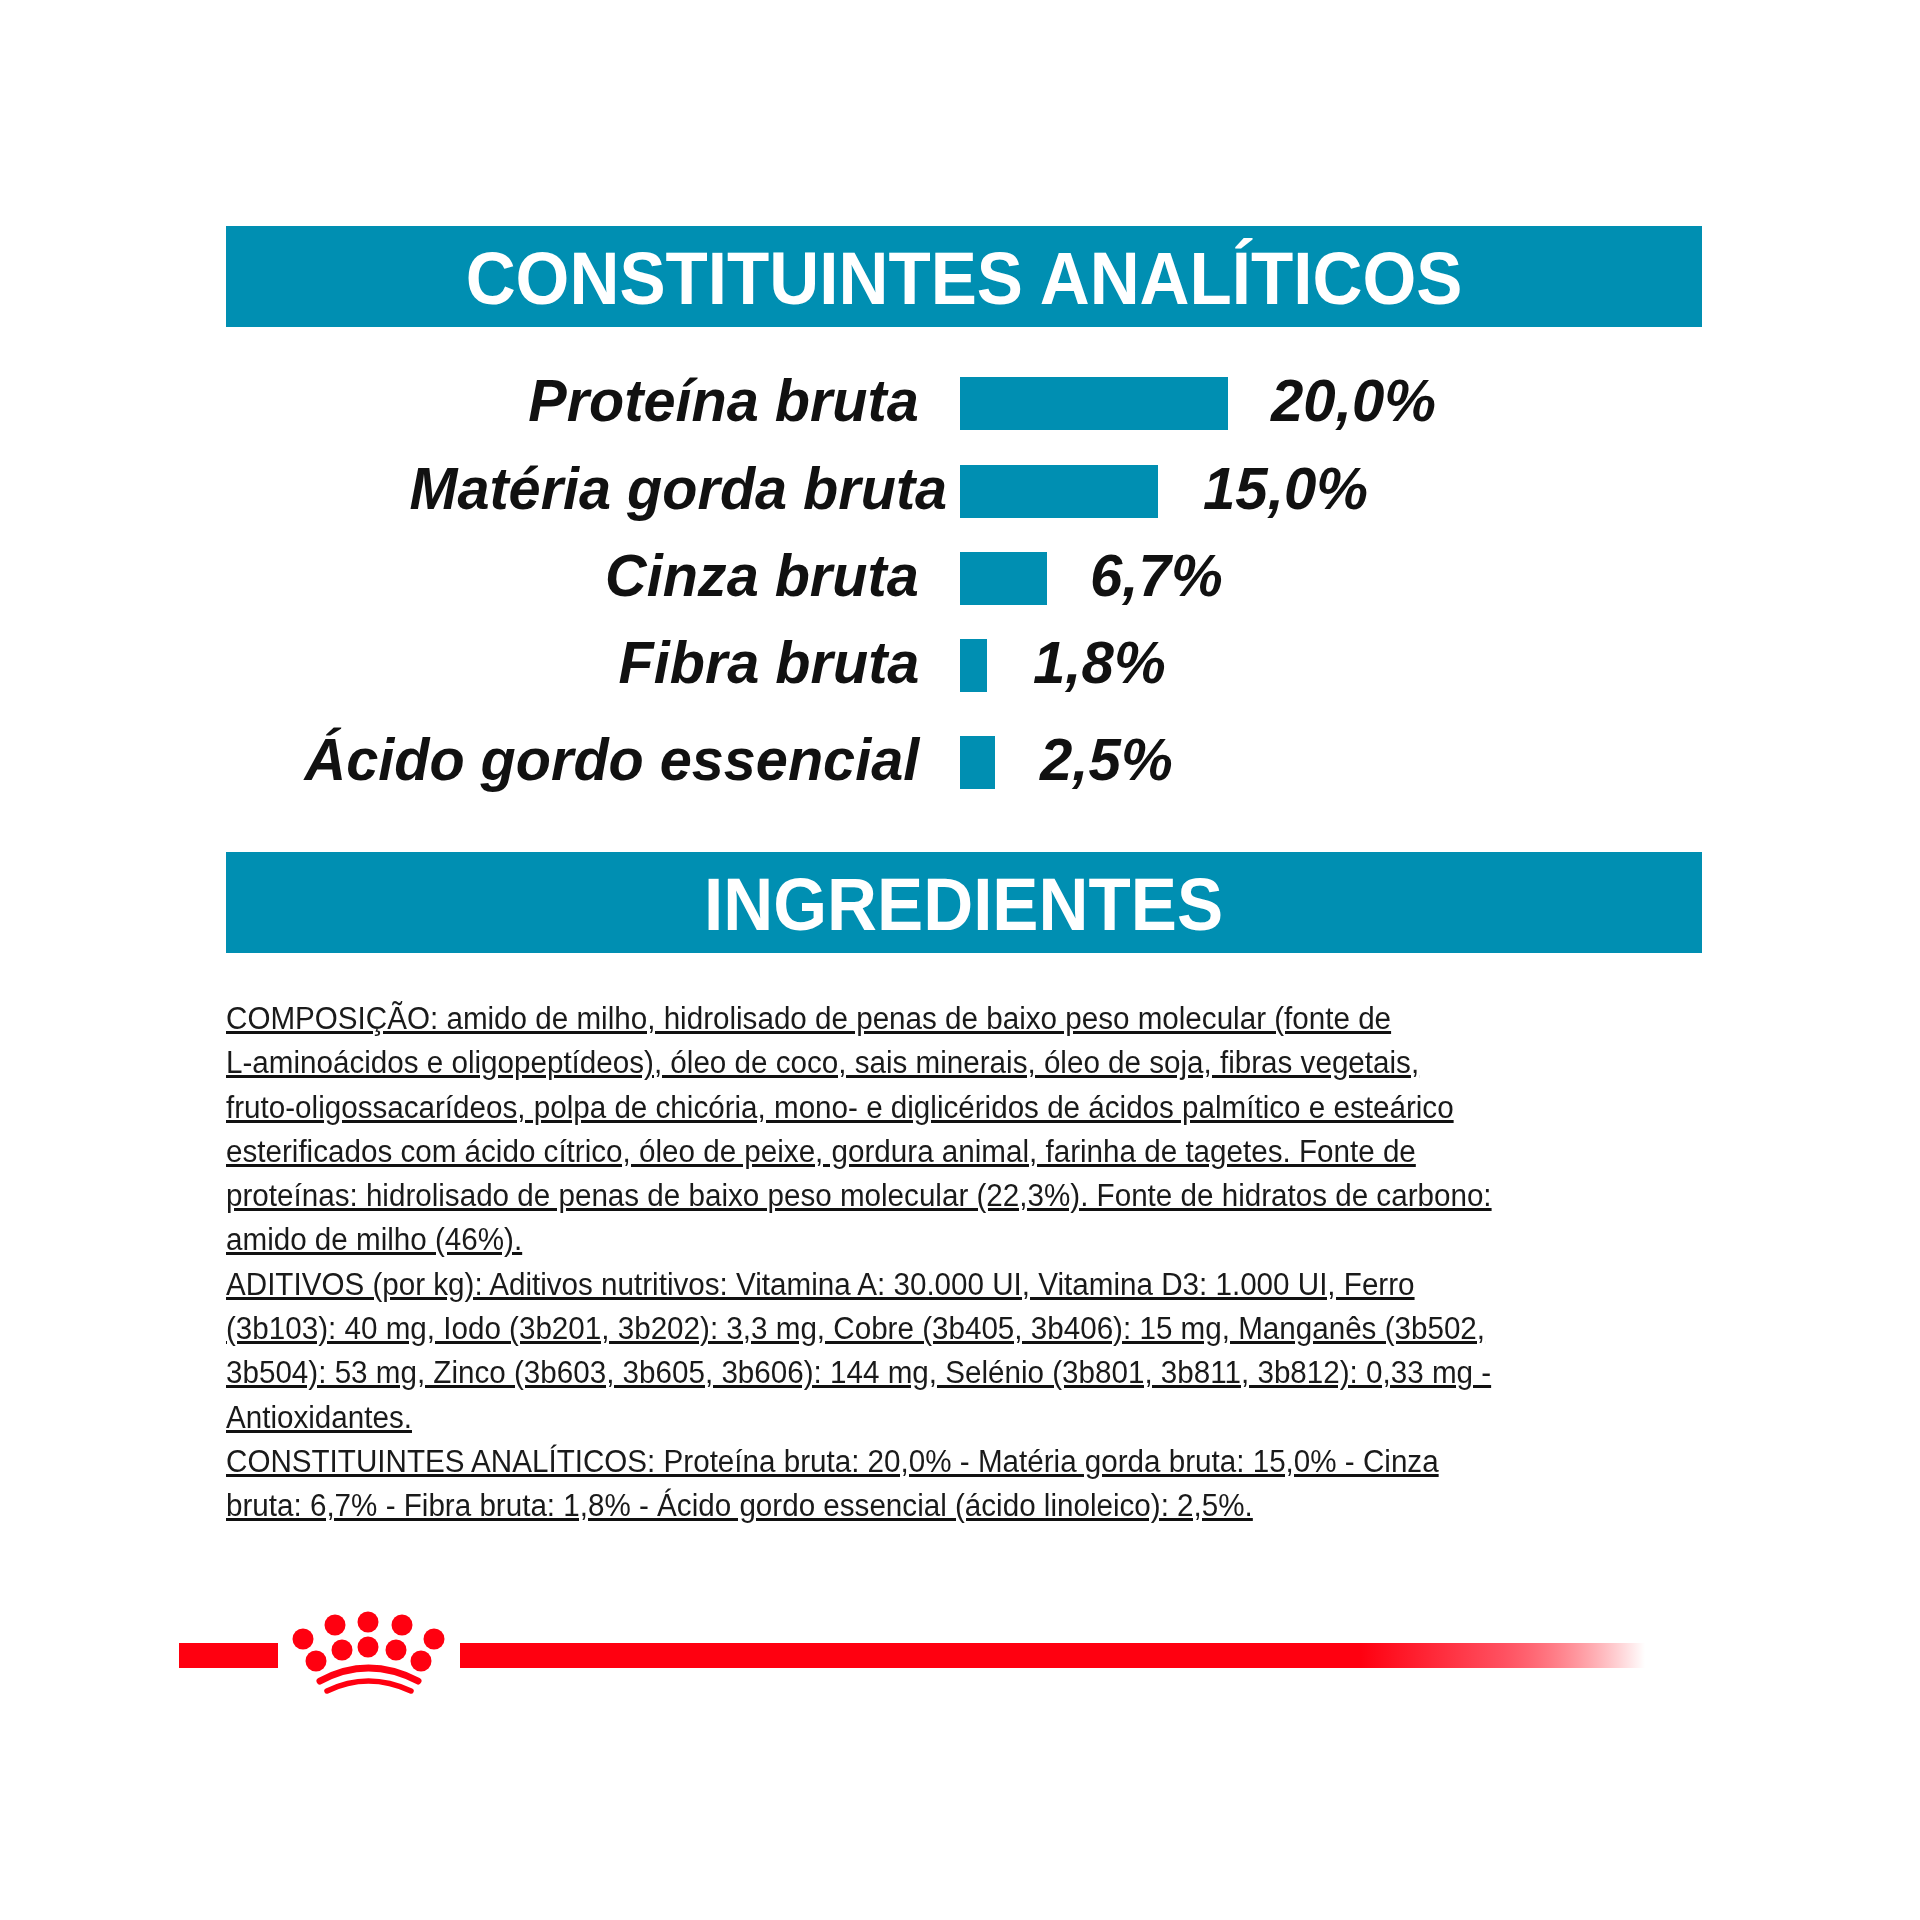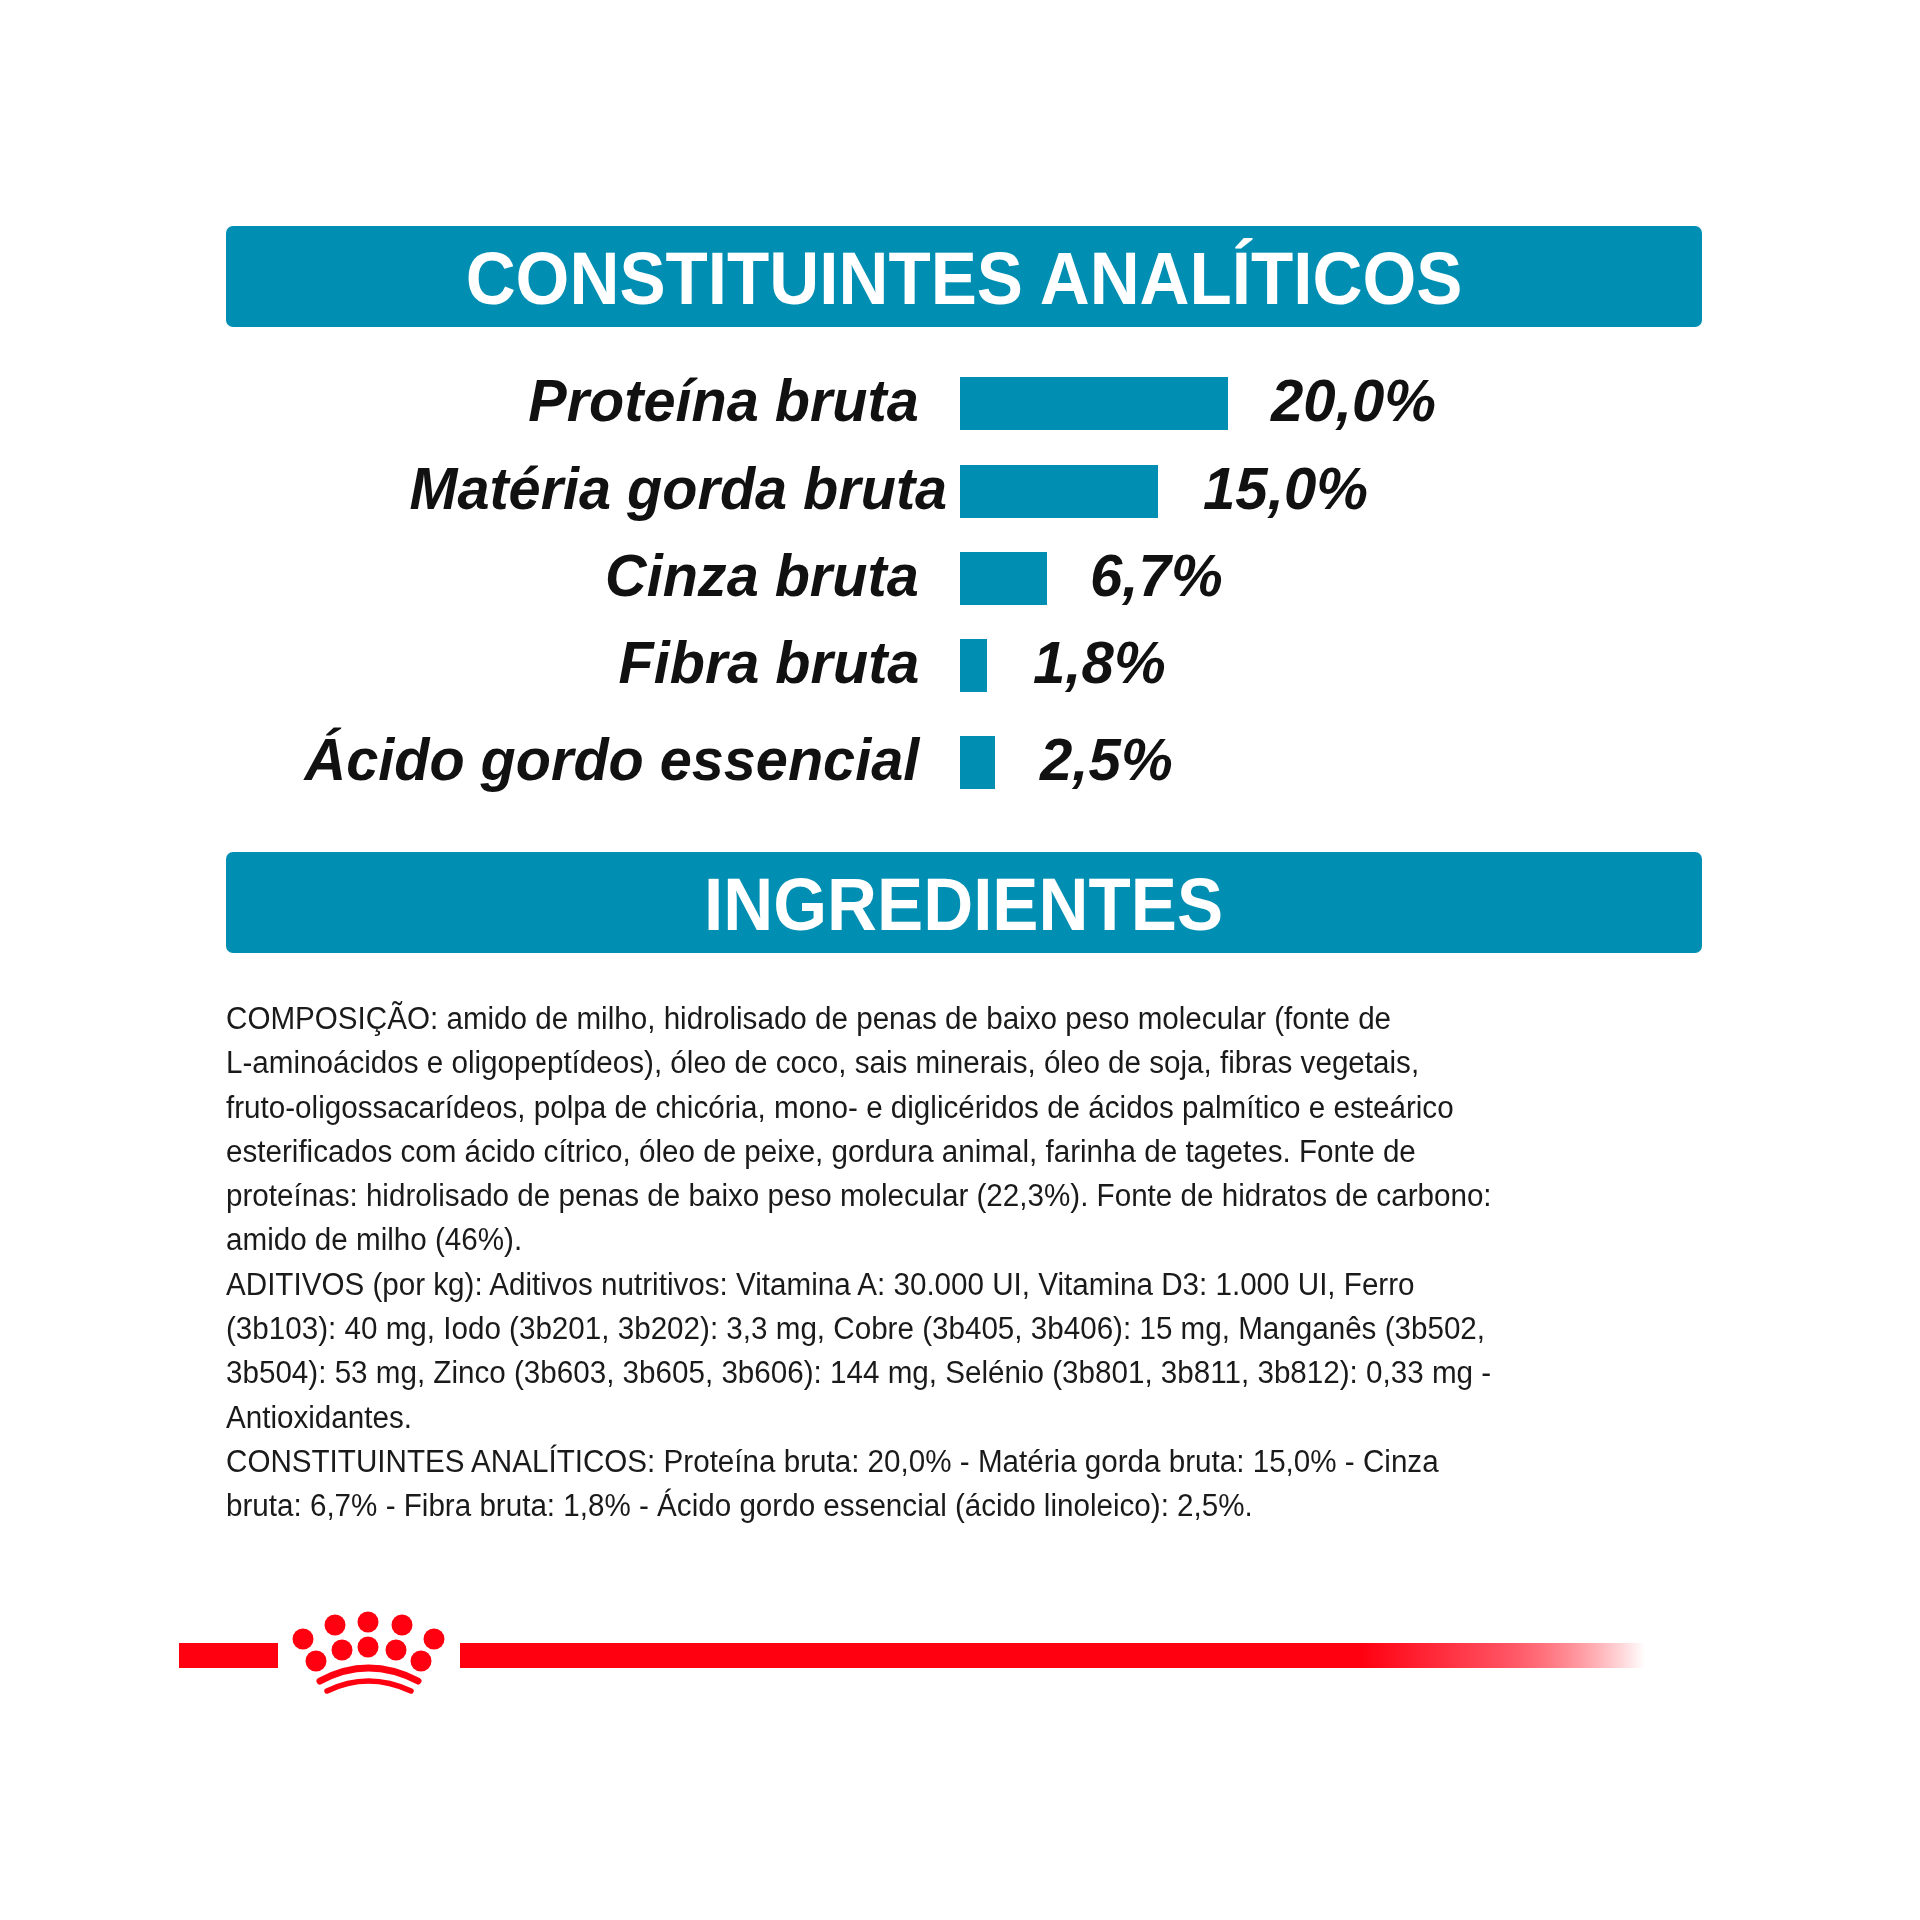--- a/index.html
+++ b/index.html
@@ -2,21 +2,21 @@
 <html><head>
 <meta charset="utf-8">
 <style>
   html, body { margin: 0; padding: 0; background: #ffffff; }
   body { width: 1920px; height: 1920px; position: relative; overflow: hidden;
          font-family: "Liberation Sans", sans-serif; color: #111111; }
 
   .section-header {
     position: absolute; left: 226px; width: 1476px; height: 101px;
     background: #008FB2;
-    display: flex; align-items: center; justify-content: center; border-radius: 7px;
+    display: flex; align-items: center; justify-content: center;
   }
   .section-header .title {
     color: #ffffff; font-weight: bold; font-size: 74px; line-height: 1;
     white-space: nowrap; letter-spacing: 0px;
     transform: scaleX(0.935); transform-origin: center;
     display: inline-block; padding-top: 4px;
   }
 
   .row { position: absolute; left: 0; width: 1920px; height: 54px; font-style: italic; }
   .row .label {
@@ -29,21 +29,21 @@
     position: absolute; left: 960px; top: 0; height: 53px; background: #008FB2;
   }
   .row .value {
     position: absolute; top: -6px;
     font-weight: bold; font-size: 60px; line-height: 60px; white-space: nowrap;
     transform: scaleX(0.97); transform-origin: left center;
     color: #111111;
   }
 
   .ingredients {
-    position: absolute; left: 226px; top: 997px; width: 1480px;
+    position: absolute; left: 226px; top: 997px; width: 1480px; text-decoration: underline;
   }
   .ingredients .line {
     font-size: 31px; line-height: 44.3px; height: 44.3px; white-space: nowrap;
     transform: scaleX(0.955); transform-origin: left center;
     color: #1a1a1a;
   }
 
   .logo-rule { position: absolute; left: 0; top: 0; width: 1920px; height: 1920px; pointer-events: none; }
 </style>
 </head>

